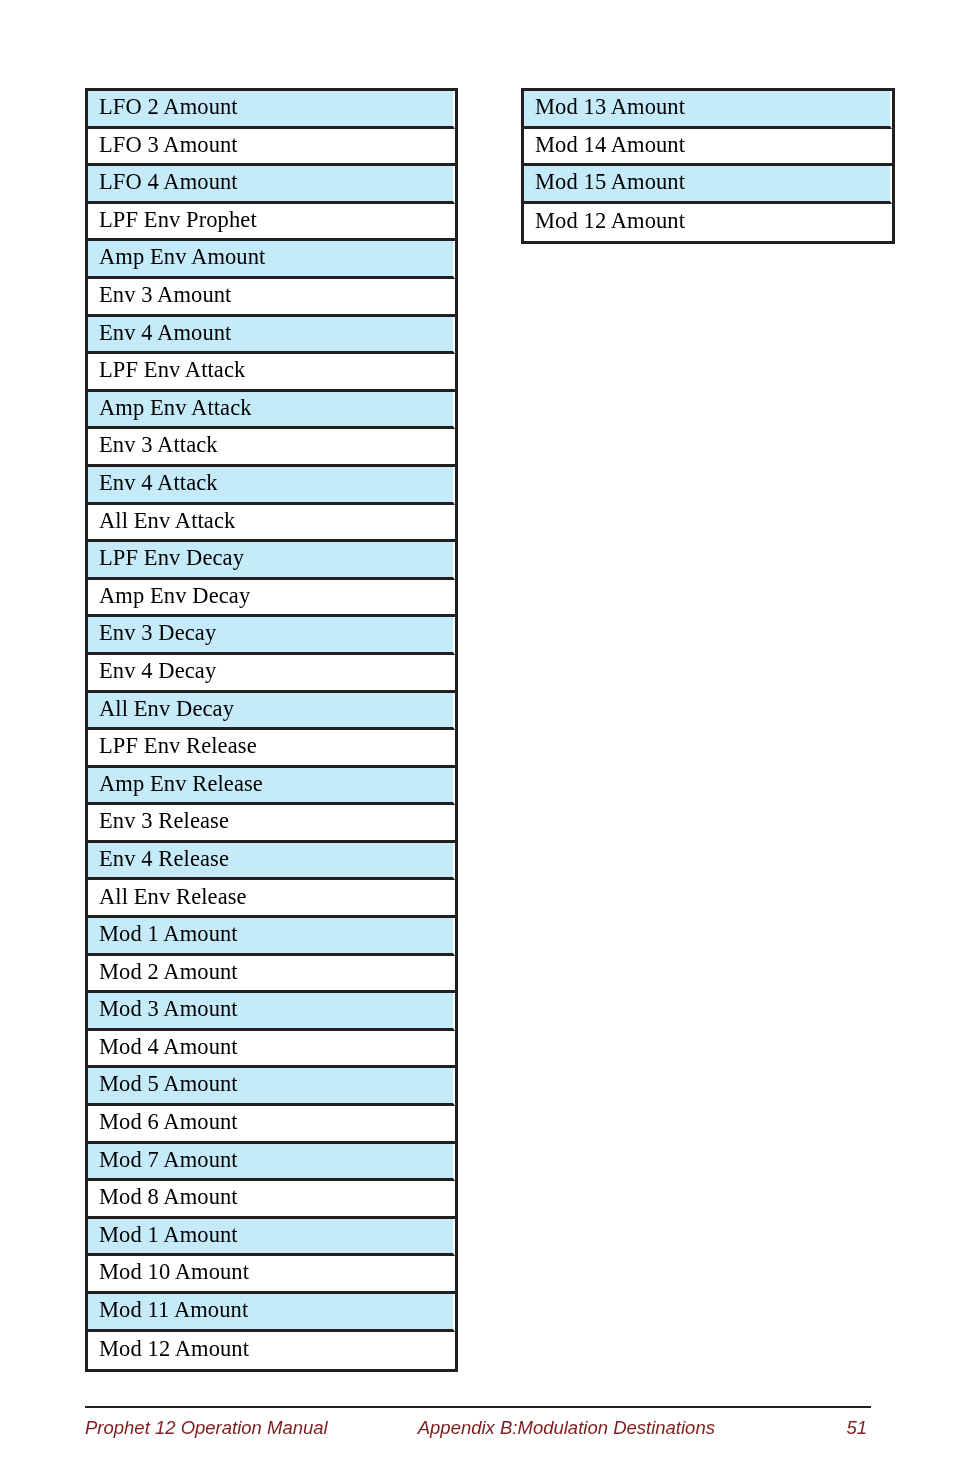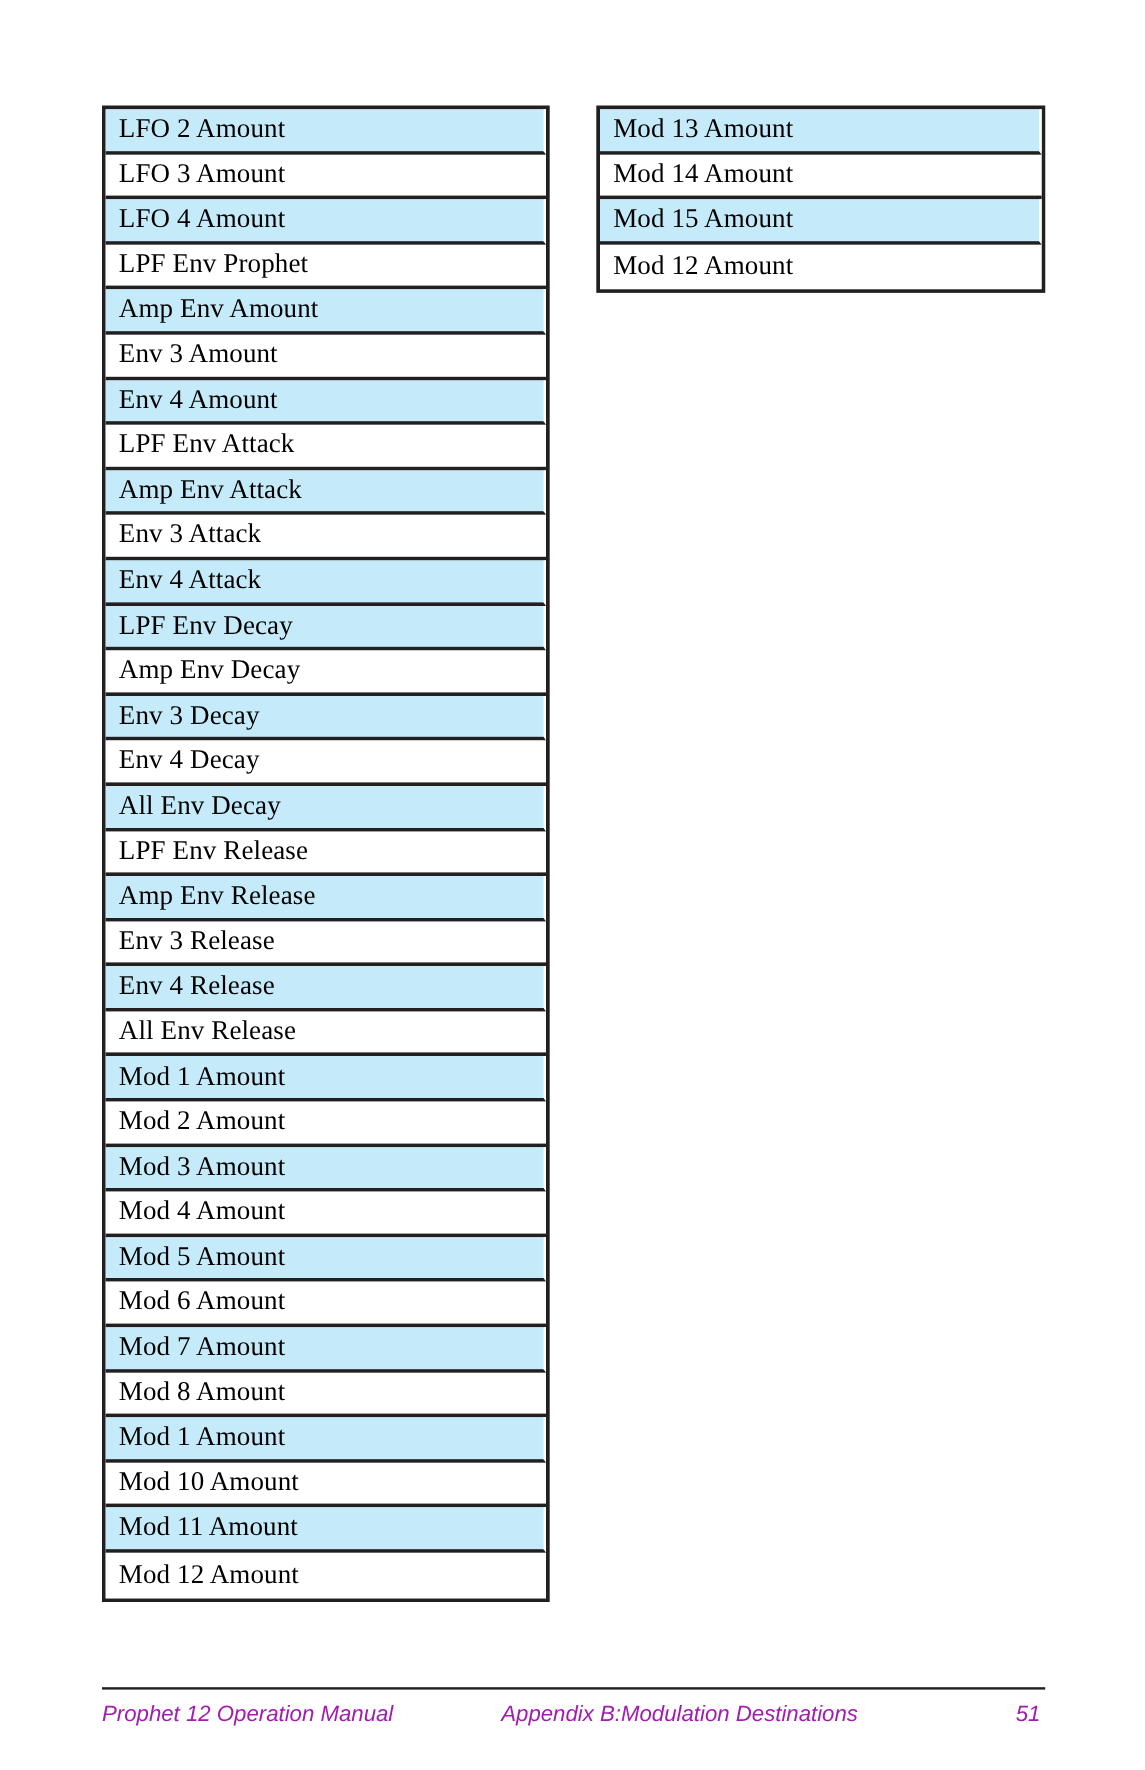--- a/index.html
+++ b/index.html
@@ -20,29 +20,29 @@
   .page {
     position: absolute;
     inset: 0;
   }
 
   
   .mod-table {
     position: absolute;
     border: 3px solid #231f20;
     box-sizing: border-box;
-    background: #a3a3a3;
+    background: #7f1d1d;
   }
   #table-left {
     left: 85px;
     top: 88px;
     width: 373px;
   }
   #table-right {
-    left: 497px;
+    left: 521px;
     top: 88px;
     width: 374px;
   }
 
   .mod-row {
     height: 37.6px;
     box-sizing: border-box;
     border-bottom: 3px solid #231f20;
     display: flex;
     align-items: center;
@@ -72,21 +72,21 @@
   #page-footer {
     position: absolute;
     left: 85px;
     top: 1406px;
     width: 786px;
     border-top: 2px solid #231f20;
     padding-top: 9px;
     font-family: "Liberation Sans", "DejaVu Sans", sans-serif;
     font-style: italic;
     font-size: 18.5px;
-    color: #a21caf;
+    color: #7f1d1d;
     display: flex;
     align-items: center;
   }
   #footer-manual-title {
     flex: 0 0 auto;
   }
   #footer-section-title {
     margin-left: 90px;
     font-weight: normal;
     flex: 0 0 auto;
@@ -128,20 +128,23 @@
         <span class="cell-text">LPF Env Attack</span>
       </div>
       <div class="mod-row shaded">
         <span class="cell-text">Amp Env Attack</span>
       </div>
       <div class="mod-row">
         <span class="cell-text">Env 3 Attack</span>
       </div>
       <div class="mod-row shaded">
         <span class="cell-text">Env 4 Attack</span>
+      </div>
+      <div class="mod-row">
+        <span class="cell-text">All Env Attack</span>
       </div>
       <div class="mod-row shaded">
         <span class="cell-text">LPF Env Decay</span>
       </div>
       <div class="mod-row">
         <span class="cell-text">Amp Env Decay</span>
       </div>
       <div class="mod-row shaded">
         <span class="cell-text">Env 3 Decay</span>
       </div>

